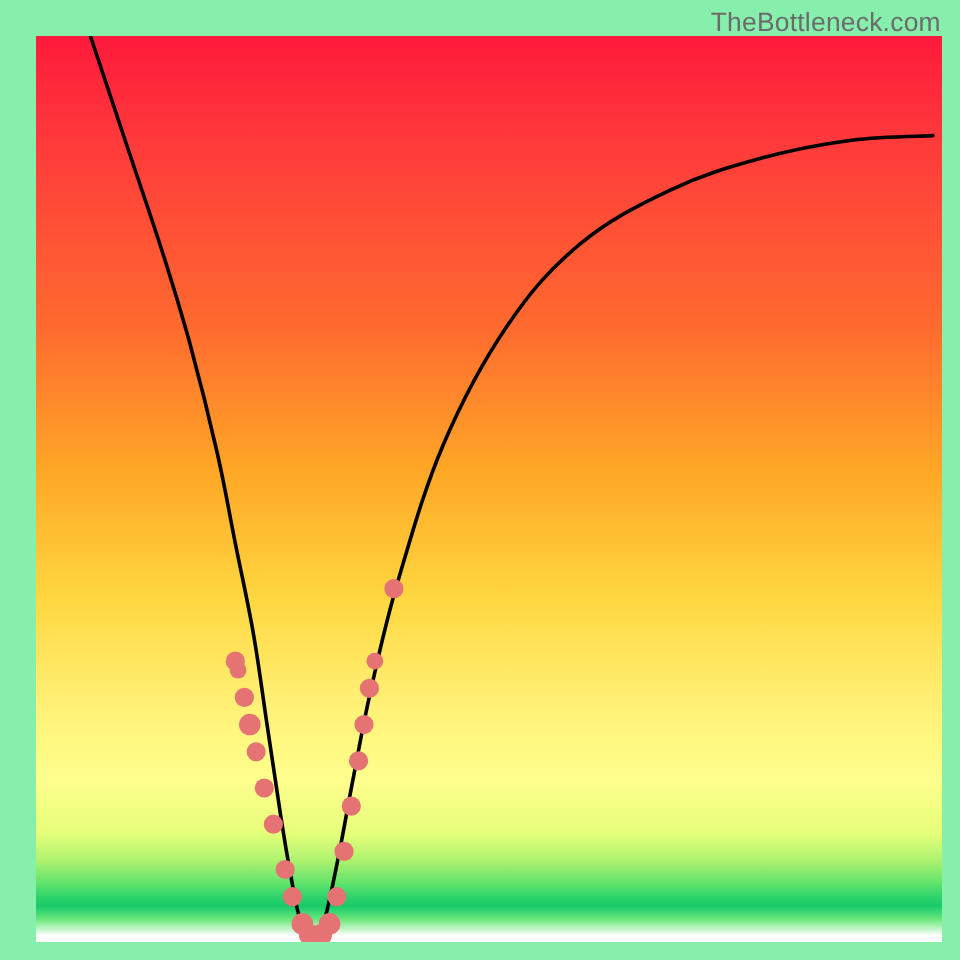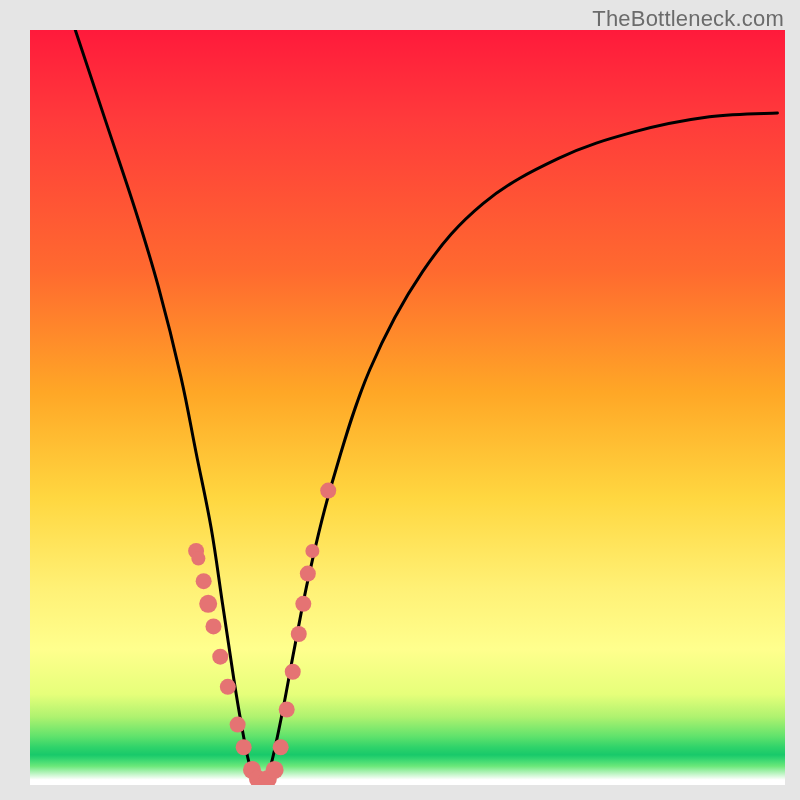--- a/index.html
+++ b/index.html
@@ -8,21 +8,21 @@
     width: 800px;
     height: 800px;
     background: #000000;
     overflow: hidden;
     font-family: Arial, Helvetica, sans-serif;
   }
   .stage {
     position: relative;
     width: 800px;
     height: 800px;
-    background: #e5e5e5;
+    background: #86efac;
   }
   .plot-area {
     position: absolute;
     left: 30px;
     top: 30px;
     width: 755px;
     height: 755px;
     
     background: linear-gradient(
       to bottom,

